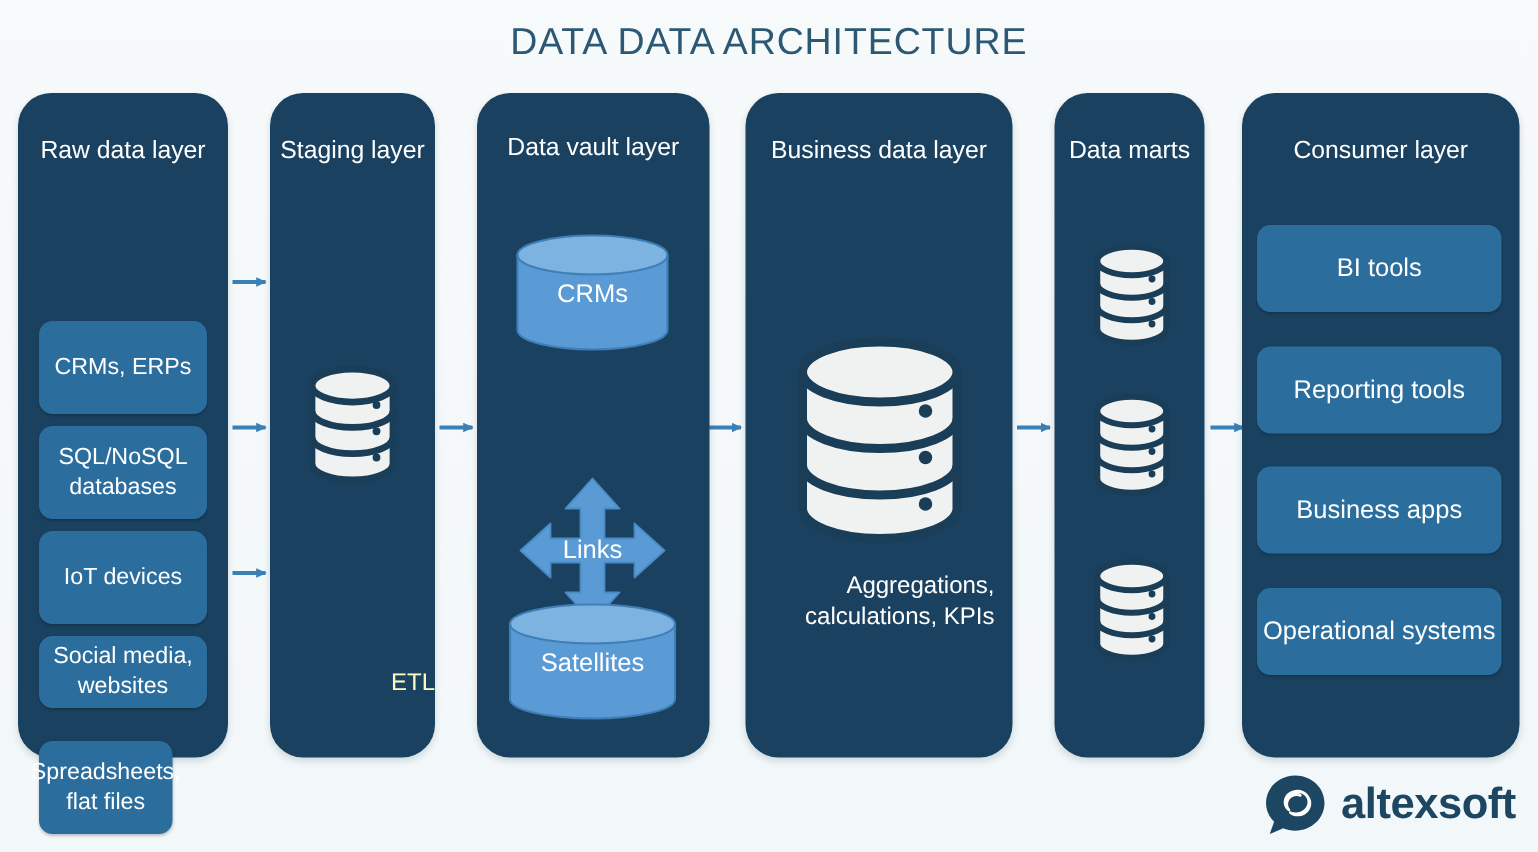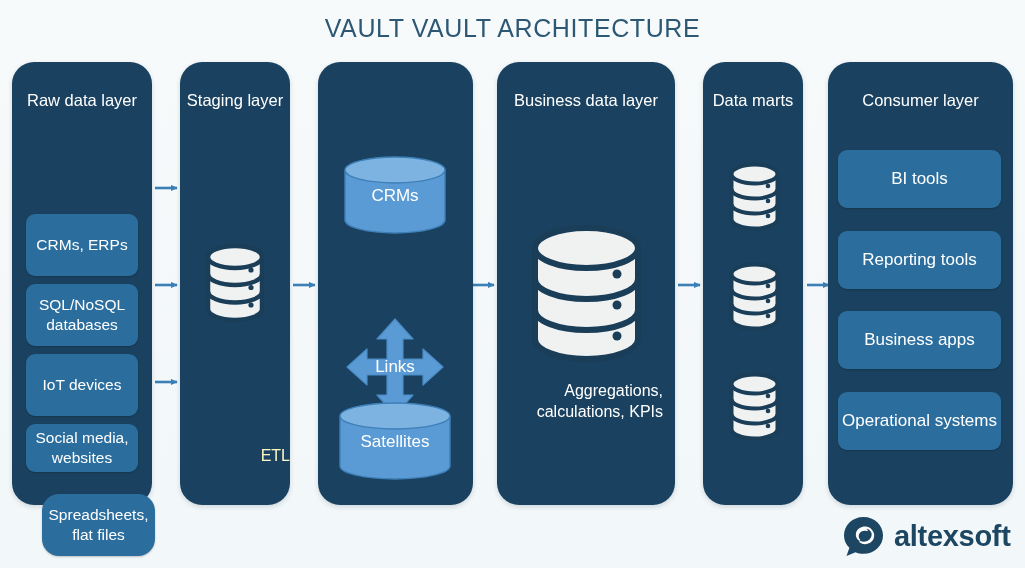--- a/index.html
+++ b/index.html
@@ -106,21 +106,21 @@
     color: #1d4662;
     font-weight: 700;
     letter-spacing: -0.3px;
   }
 </style>
 </head>
 <body>
 
 <div id="canvas">
 
-  <div class="title">VAULT VAULT ARCHITECTURE</div>
+  <div class="title">DATA DATA ARCHITECTURE</div>
 
   <svg class="connector" style="left:0; top:0;" width="1025" height="568">
     <defs>
       <marker id="arrowBlue" markerWidth="7" markerHeight="7" refX="6.2" refY="3.2" orient="auto" markerUnits="userSpaceOnUse">
         <path d="M0,0 L7,3.2 L0,6.4 z" fill="#3a7fb5"></path>
       </marker>
       <marker id="arrowWhiteDown" markerWidth="11" markerHeight="9" refX="5.5" refY="8.4" orient="auto" markerUnits="userSpaceOnUse">
         <path d="M0,0 L11,0 L5.5,9 z" fill="#ffffff"></path>
       </marker>
       <marker id="arrowWhiteUp" markerWidth="11" markerHeight="9" refX="5.5" refY="8.4" orient="auto" markerUnits="userSpaceOnUse">
@@ -152,21 +152,21 @@
     </div>
     <div class="chip" style="left:14px; top:222px; width:112px; height:62px;">
       <span>SQL/NoSQL databases</span>
     </div>
     <div class="chip" style="left:14px; top:292px; width:112px; height:62px;">
       <span>IoT devices</span>
     </div>
     <div class="chip" style="left:14px; top:362px; width:112px; height:48px;">
       <span>Social media, websites</span>
     </div>
-    <div class="chip" style="left:30px; top:432px; width:113px; height:62px;border-radius:17px;">
+    <div class="chip" style="left:14px; top:432px; width:89px; height:62px;">
       <span>Spreadsheets, flat files</span>
     </div>
   </div>
 
   <div class="panel" style="left:180px; top:62px; width:110px; height:443px;">
     <div class="panel-title">Staging layer</div>
 
     <svg class="dbicon" style="left:24px; top:175px;" width="62" height="92" viewBox="0 0 62 92">
       <g stroke="#1a3d58" stroke-width="4.5" fill="#f0f2f2" stroke-linejoin="round">
         <path d="M4,20 L4,72 a27,11 0 0 0 54,0 L58,20 z"></path>
@@ -176,20 +176,21 @@
       </g>
       <circle cx="47" cy="33" r="2.6" fill="#1a3d58"></circle>
       <circle cx="47" cy="50.5" r="2.6" fill="#1a3d58"></circle>
       <circle cx="47" cy="68" r="2.6" fill="#1a3d58"></circle>
     </svg>
 
     <div class="etl-label" style="top:385px;">ETL</div>
   </div>
 
   <div class="panel" style="left:318px; top:62px; width:155px; height:443px;">
+    <div class="panel-title" style="top:26px;">Data vault layer</div>
 
     <div style="position:absolute; left:24px; top:94px; width:106px; height:78px;">
       <svg width="106" height="78" viewBox="0 0 106 78" style="position:absolute;left:0;top:0;">
         <path d="M3,14 L3,64 a50,13 0 0 0 100,0 L103,14 z" fill="#5b9bd5"></path>
         <ellipse cx="53" cy="14" rx="50" ry="13" fill="#7cb3e0"></ellipse>
         <path d="M3,14 L3,64 a50,13 0 0 0 100,0 L103,14" fill="none" stroke="#3f7fb8" stroke-width="1.4"></path>
         <ellipse cx="53" cy="14" rx="50" ry="13" fill="none" stroke="#3f7fb8" stroke-width="1.4"></ellipse>
       </svg>
       <div class="vault-label" style="top:30px;">CRMs</div>
     </div>

